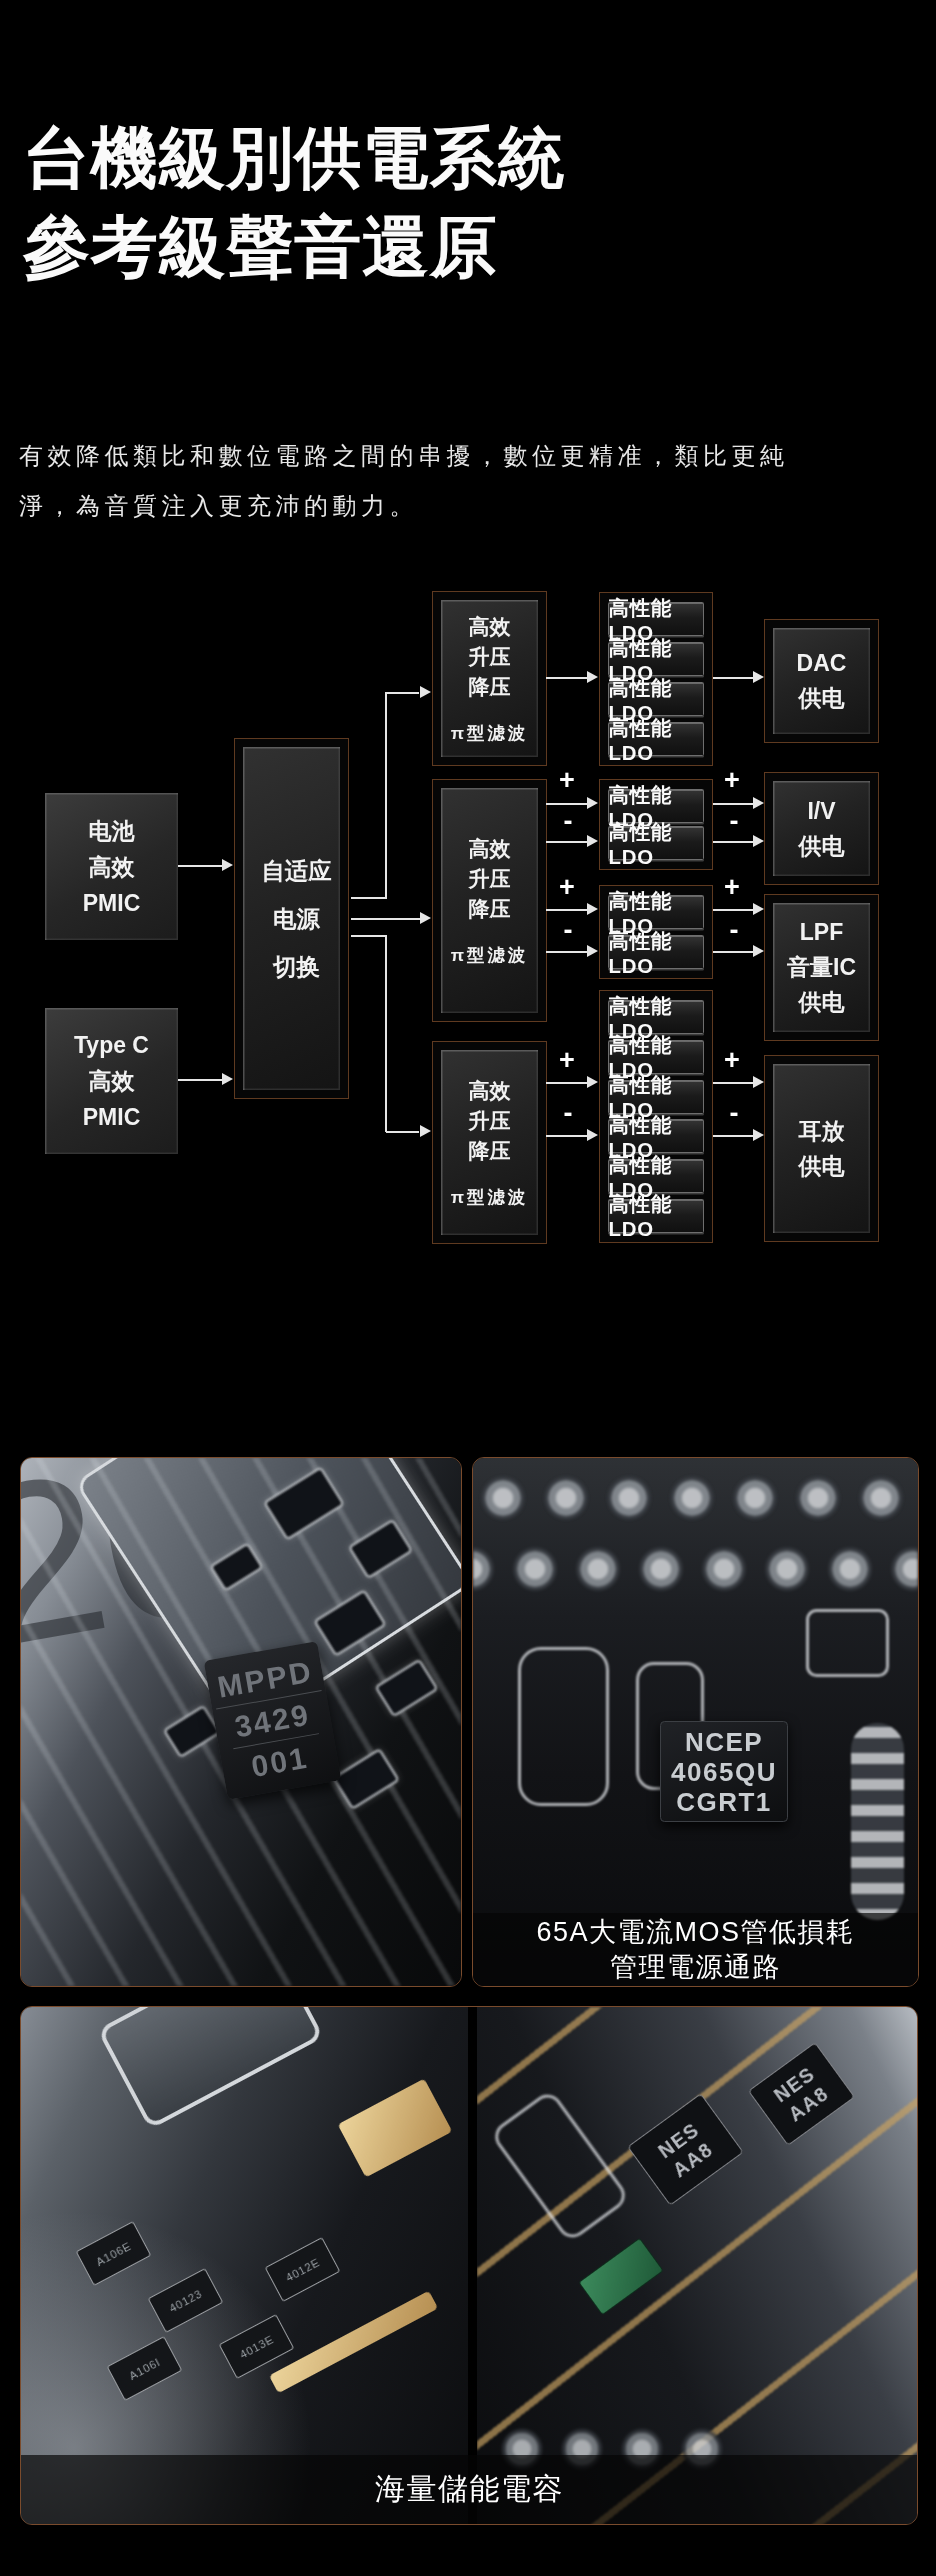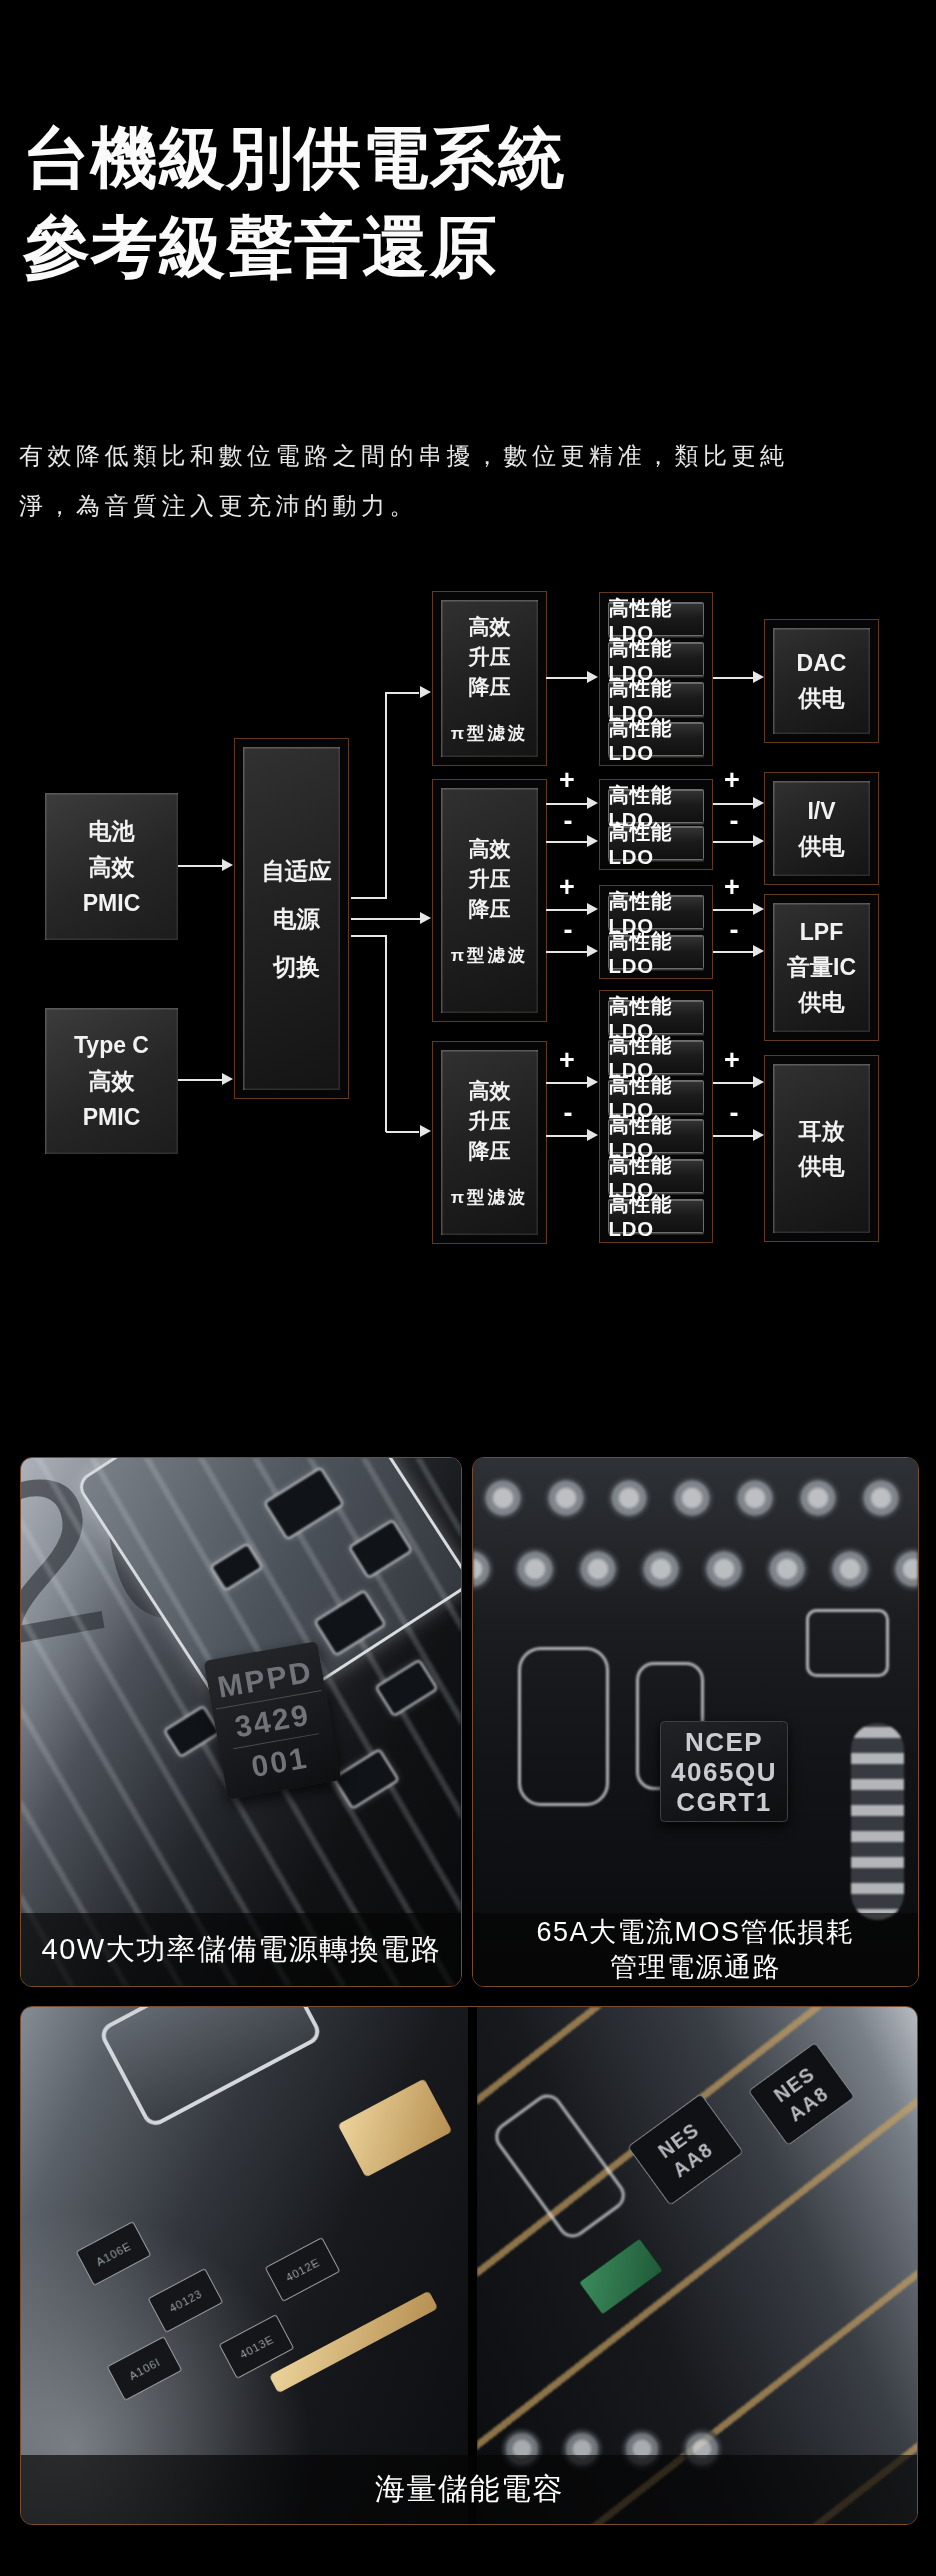--- a/index.html
+++ b/index.html
@@ -267,23 +267,20 @@
     <div class="cmp" style="left:193px;top:94px;width:45px;height:30px;"></div>
     <div class="cmp" style="left:299px;top:144px;width:60px;height:42px;"></div>
     <div class="cmp" style="left:359px;top:212px;width:53px;height:36px;"></div>
     <div class="cmp" style="left:147px;top:257px;width:48px;height:33px;"></div>
     <div class="cmp" style="left:317px;top:302px;width:56px;height:38px;"></div>
     <div class="chip-dark" style="left:194px;top:192px;width:115px;height:141px;transform:rotate(-10deg);">
       <div class="cl">MPPD</div>
       <div class="cl">3429</div>
       <div class="cl">001</div>
     </div>
-    <div class="caption cap1">
-      <div>40W大功率儲備電源轉換電路</div>
-    </div>
   </div>
 
   <div class="photo-panel" style="left:472px;top:1457px;width:447px;height:530px;">
     <div class="ph-base" style="background:linear-gradient(180deg,#2e3135 0%,#1b1d21 30%,#121316 60%,#0a0b0d 100%);"></div>
     <div class="caprow" style="top:6px;"></div>
     <div class="caprow" style="top:77px;background-position:32px 0;"></div>
     <div class="outline-shape" style="left:45px;top:189px;width:91px;height:159px;"></div>
     <div class="outline-shape" style="left:163px;top:204px;width:68px;height:128px;border-radius:18px;"></div>
     <div class="outline-shape" style="left:333px;top:151px;width:83px;height:68px;border-radius:10.6px;"></div>
     <div class="decor" style="left:378px;top:265px;width:53px;height:197px;border-radius:26.5px;background:repeating-linear-gradient(0deg,rgba(220,223,227,.8) 0 10.6px,rgba(60,64,70,.9) 10.6px 26px);filter:blur(1.1px);"></div>

